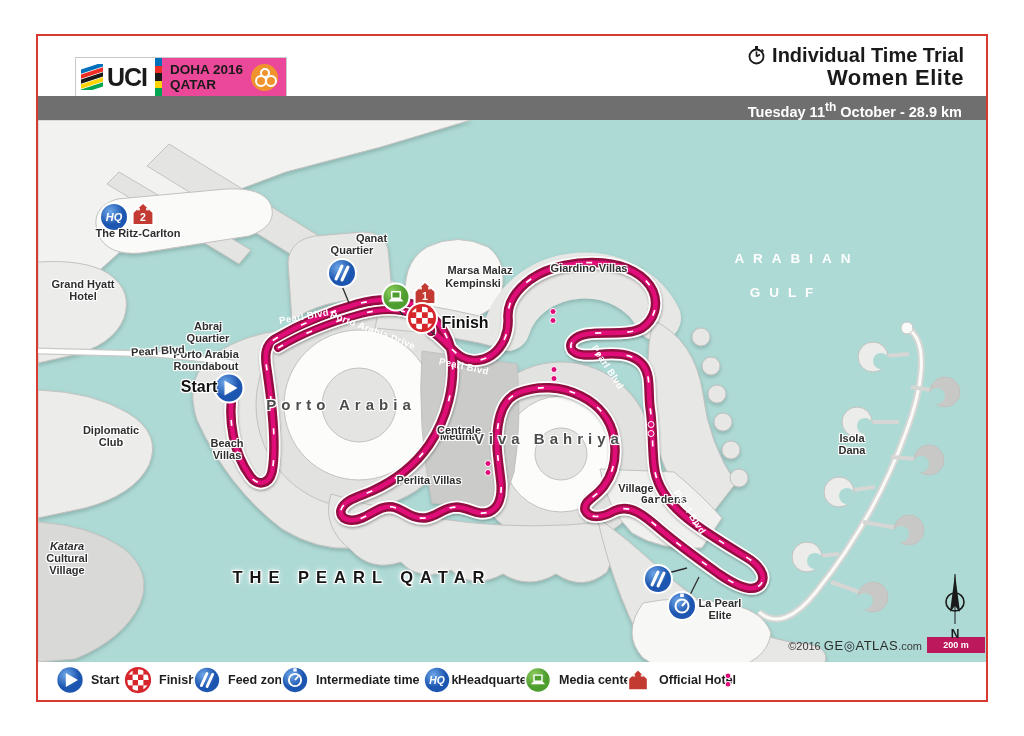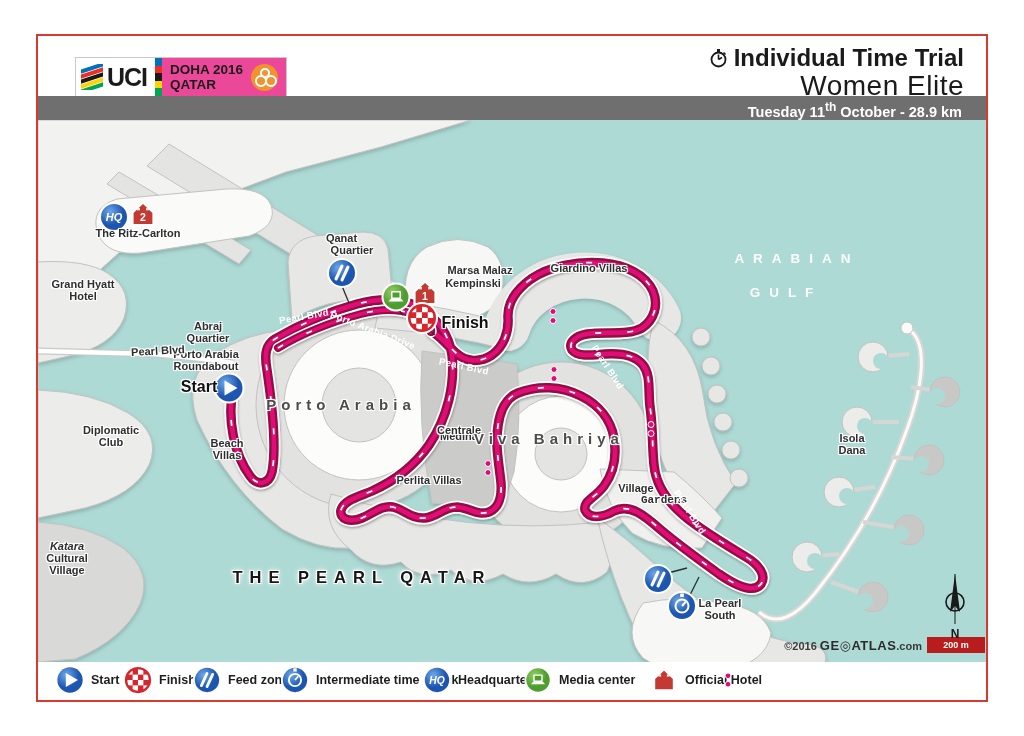--- a/index.html
+++ b/index.html
@@ -16,42 +16,42 @@
   .ucitext{font-weight:bold;font-size:25px;letter-spacing:-1px;color:#1a1a1a;}
   .champbox{background:#141414;color:#fff;display:flex;flex-direction:column;justify-content:center;
             padding:0 12px;font-weight:bold;font-size:12.5px;line-height:14px;letter-spacing:0.2px;}
   .rainbowsep{width:7px;display:flex;flex-direction:column;}
   .rainbowsep i{flex:1;}
   .dohabox{background:#ec4899;display:flex;align-items:center;padding:0 8px;}
   .dohatext{font-weight:bold;font-size:13.5px;line-height:15px;color:#1a1a1a;}
   .doha-emblem{width:27px;height:27px;border-radius:50%;background:#f0932f;margin-left:8px;position:relative;}
   .doha-emblem i{position:absolute;border:2px solid #fff;border-radius:50%;width:8px;height:8px;}
   .titleblock{position:absolute;right:22px;top:8px;text-align:right;color:#1a1a1a;}
-  .title1{font-weight:bold;font-size:24px;display:flex;align-items:center;justify-content:flex-end;gap:7px;}
-  .title2{font-weight:normal;font-size:28px;margin-top:-2px;letter-spacing:0.5px;}
+  .title1{font-weight:bold;font-size:20px;display:flex;align-items:center;justify-content:flex-end;gap:7px;}
+  .title2{font-weight:bold;font-size:22px;margin-top:-2px;letter-spacing:0.5px;}
   .datebar{position:absolute;left:38px;top:96px;width:948px;height:24px;background:#6f6f6f;}
   .datebar .dtext{position:absolute;right:24px;top:4px;color:#fff;font-weight:bold;font-size:14.5px;}
   .datebar sup{font-size:12px;}
   
   .map{position:absolute;left:38px;top:120px;width:948px;height:542px;background:#aedad5;overflow:hidden;}
   .map svg.base{position:absolute;left:0;top:0;}
   .labels{position:absolute;left:0;top:0;width:100%;height:100%;}
   .mlabel{position:absolute;transform:translate(-50%,-50%);white-space:nowrap;font-weight:bold;
           font-size:11px;color:#2e2e2e;line-height:11px;
           text-shadow:-1px -1px 0 #fff,1px -1px 0 #fff,-1px 1px 0 #fff,1px 1px 0 #fff,0 0 3px #fff;}
   .mlabel.lg{font-size:16px;color:#101010;}
   .mlabel.big{font-size:15px;letter-spacing:5px;color:#4c4c4c;}
   .mlabel.big2{font-size:16.5px;letter-spacing:7px;color:#161616;
           text-shadow:-1px -1px 0 #fff,1px -1px 0 #fff,-1px 1px 0 #fff,1px 1px 0 #fff,0 0 4px #fff,0 0 6px #fff;}
   .mlabel.sea{font-size:13.5px;letter-spacing:9px;color:#fefefe;text-shadow:none;}
   .rlabel{position:absolute;transform:translate(-50%,-50%);white-space:nowrap;font-weight:bold;
           font-size:9.5px;color:#fff;letter-spacing:0.4px;}
-  .credits{position:absolute;right:64px;top:518px;font-weight:bold;font-size:11px;color:#3a3a3a;}
+  .credits{position:absolute;right:64px;top:518px;font-weight:normal;font-size:11px;color:#3a3a3a;}
   .credits .geo{font-size:13px;letter-spacing:0.5px;color:#2b2b2b;}
-  .scalebox{position:absolute;left:889px;top:517px;width:58px;height:16px;background:#b91c1c;
+  .scalebox{position:absolute;left:889px;top:517px;width:58px;height:16px;background:#be185d;
             color:#fff;font-size:9px;font-weight:bold;text-align:center;line-height:16px;}
   .compass{position:absolute;left:897px;top:452px;}
   
   .legend{position:absolute;left:38px;top:662px;width:948px;height:36px;background:#fff;}
   .litem{position:absolute;top:3px;display:flex;align-items:center;gap:6px;}
   .litem .llab{font-weight:bold;font-size:12.5px;color:#1e1e1e;white-space:nowrap;}
 </style>
 </head>
 <body>
 
@@ -301,21 +301,21 @@
             <circle r="6.5" fill="none" stroke="#fff" stroke-width="2"></circle>
             <path d="M0,0 L3.5,-4" stroke="#fff" stroke-width="2" fill="none"></path>
           </g>
         </g>
     </svg>
 
     <div class="labels" id="labelsLayer">
         <div class="mlabel " style="left: 100px; top: 113px;">The Ritz-Carlton</div>
         <div class="mlabel " style="left: 45px; top: 164px;">Grand Hyatt</div>
         <div class="mlabel " style="left: 45px; top: 176px;">Hotel</div>
-        <div class="mlabel " style="left: 298px; top: 118px; padding-left: 11px;">Qanat</div>
+        <div class="mlabel " style="left: 328px; top: 118px; padding-left: 11px;">Qanat</div>
         <div class="mlabel " style="left: 314px; top: 130px;">Quartier</div>
         <div class="mlabel " style="left: 442px; top: 150px;">Marsa Malaz</div>
         <div class="mlabel " style="left: 435px; top: 163px;">Kempinski</div>
         <div class="mlabel " style="left: 551px; top: 148px;">Giardino Villas</div>
         <div class="mlabel " style="left: 170px; top: 206px;">Abraj</div>
         <div class="mlabel " style="left: 170px; top: 218px;">Quartier</div>
         <div class="mlabel " style="left: 168px; top: 234px;">Porto Arabia</div>
         <div class="mlabel " style="left: 168px; top: 246px;">Roundabout</div>
         <div class="mlabel lg" style="left: 161px; top: 266px;">Start</div>
         <div class="mlabel lg" style="left: 427px; top: 202px;">Finish</div>
@@ -325,21 +325,21 @@
         <div class="mlabel " style="left: 73px; top: 322px;">Club</div>
         <div class="mlabel " style="left: 29px; top: 426px; font-style: italic;">Katara</div>
         <div class="mlabel " style="left: 29px; top: 438px;">Cultural</div>
         <div class="mlabel " style="left: 29px; top: 450px;">Village</div>
         <div class="mlabel " style="left: 421px; top: 316px;">Medina</div>
         <div class="mlabel " style="left: 421px; top: 310px;">Centrale</div>
         <div class="mlabel " style="left: 391px; top: 360px;">Perlita Villas</div>
         <div class="mlabel " style="left: 598px; top: 368px;">Village</div>
         <div class="mlabel " style="left: 626px; top: 380px; font-family: Liberation Mono, monospace;">Gardens</div>
         <div class="mlabel " style="left: 682px; top: 483px;">La Pearl</div>
-        <div class="mlabel " style="left: 682px; top: 495px;">South</div>
+        <div class="mlabel " style="left: 682px; top: 495px;">Elite</div>
         <div class="mlabel " style="left: 814px; top: 318px;">Isola</div>
         <div class="mlabel " style="left: 814px; top: 330px;">Dana</div>
         <div class="mlabel " style="left: 120px; top: 231px; transform: translate(-50%, -50%) rotate(-3deg);">Pearl Blvd</div>
         <div class="mlabel big" style="left: 303px; top: 284px;">Porto Arabia</div>
         <div class="mlabel big" style="left: 511px; top: 318px;">Viva Bahriya</div>
         <div class="mlabel big2" style="left: 324px; top: 457px;">THE PEARL QATAR</div>
         <div class="mlabel sea" style="left: 759px; top: 138px;">ARABIAN</div>
         <div class="mlabel sea" style="left: 748px; top: 172px;">GULF</div>
         <div class="rlabel" style="left: 266px; top: 196px; transform: translate(-50%, -50%) rotate(-10deg);">Pearl Blvd</div>
         <div class="rlabel" style="left: 335px; top: 210px; transform: translate(-50%, -50%) rotate(21deg);">Porto Arabia Drive</div>
@@ -430,21 +430,21 @@
           <g>
             <circle r="14.5" fill="#fff"></circle>
             <circle r="12.5" fill="url(#gGreen)"></circle>
             <rect x="-5" y="-6" width="10" height="8" rx="1" fill="#fff"></rect>
             <rect x="-3.5" y="-4.5" width="7" height="5" fill="#4e9e2f"></rect>
             <path d="M-7.5,4.5 L7.5,4.5 L5.5,2 L-5.5,2 Z" fill="#fff"></path>
           </g>
         </svg>
         <span class="llab">Media center</span>
       </div>
-      <div class="litem" style="left: 611px; text-align: center;">
+      <div class="litem" style="left: 585px; text-align: center;">
         <svg width="30" height="30" viewBox="-16 -16 32 32">
           <g>
             <path d="M-10.5,11 L-10.5,-1.5 L0,-11.5 L10.5,-1.5 L10.5,11 Z" fill="#c23a31" stroke="#fff" stroke-width="2.2" stroke-linejoin="round"></path>
             <rect x="-6" y="-6" width="3" height="2.4" fill="#fff" opacity="0.85"></rect>
             <rect x="3" y="-6" width="3" height="2.4" fill="#fff" opacity="0.85"></rect>
           </g>
         </svg>
         <span class="llab">Official Hotel</span>
       </div>
       <div class="litem" style="left: 675px;">

